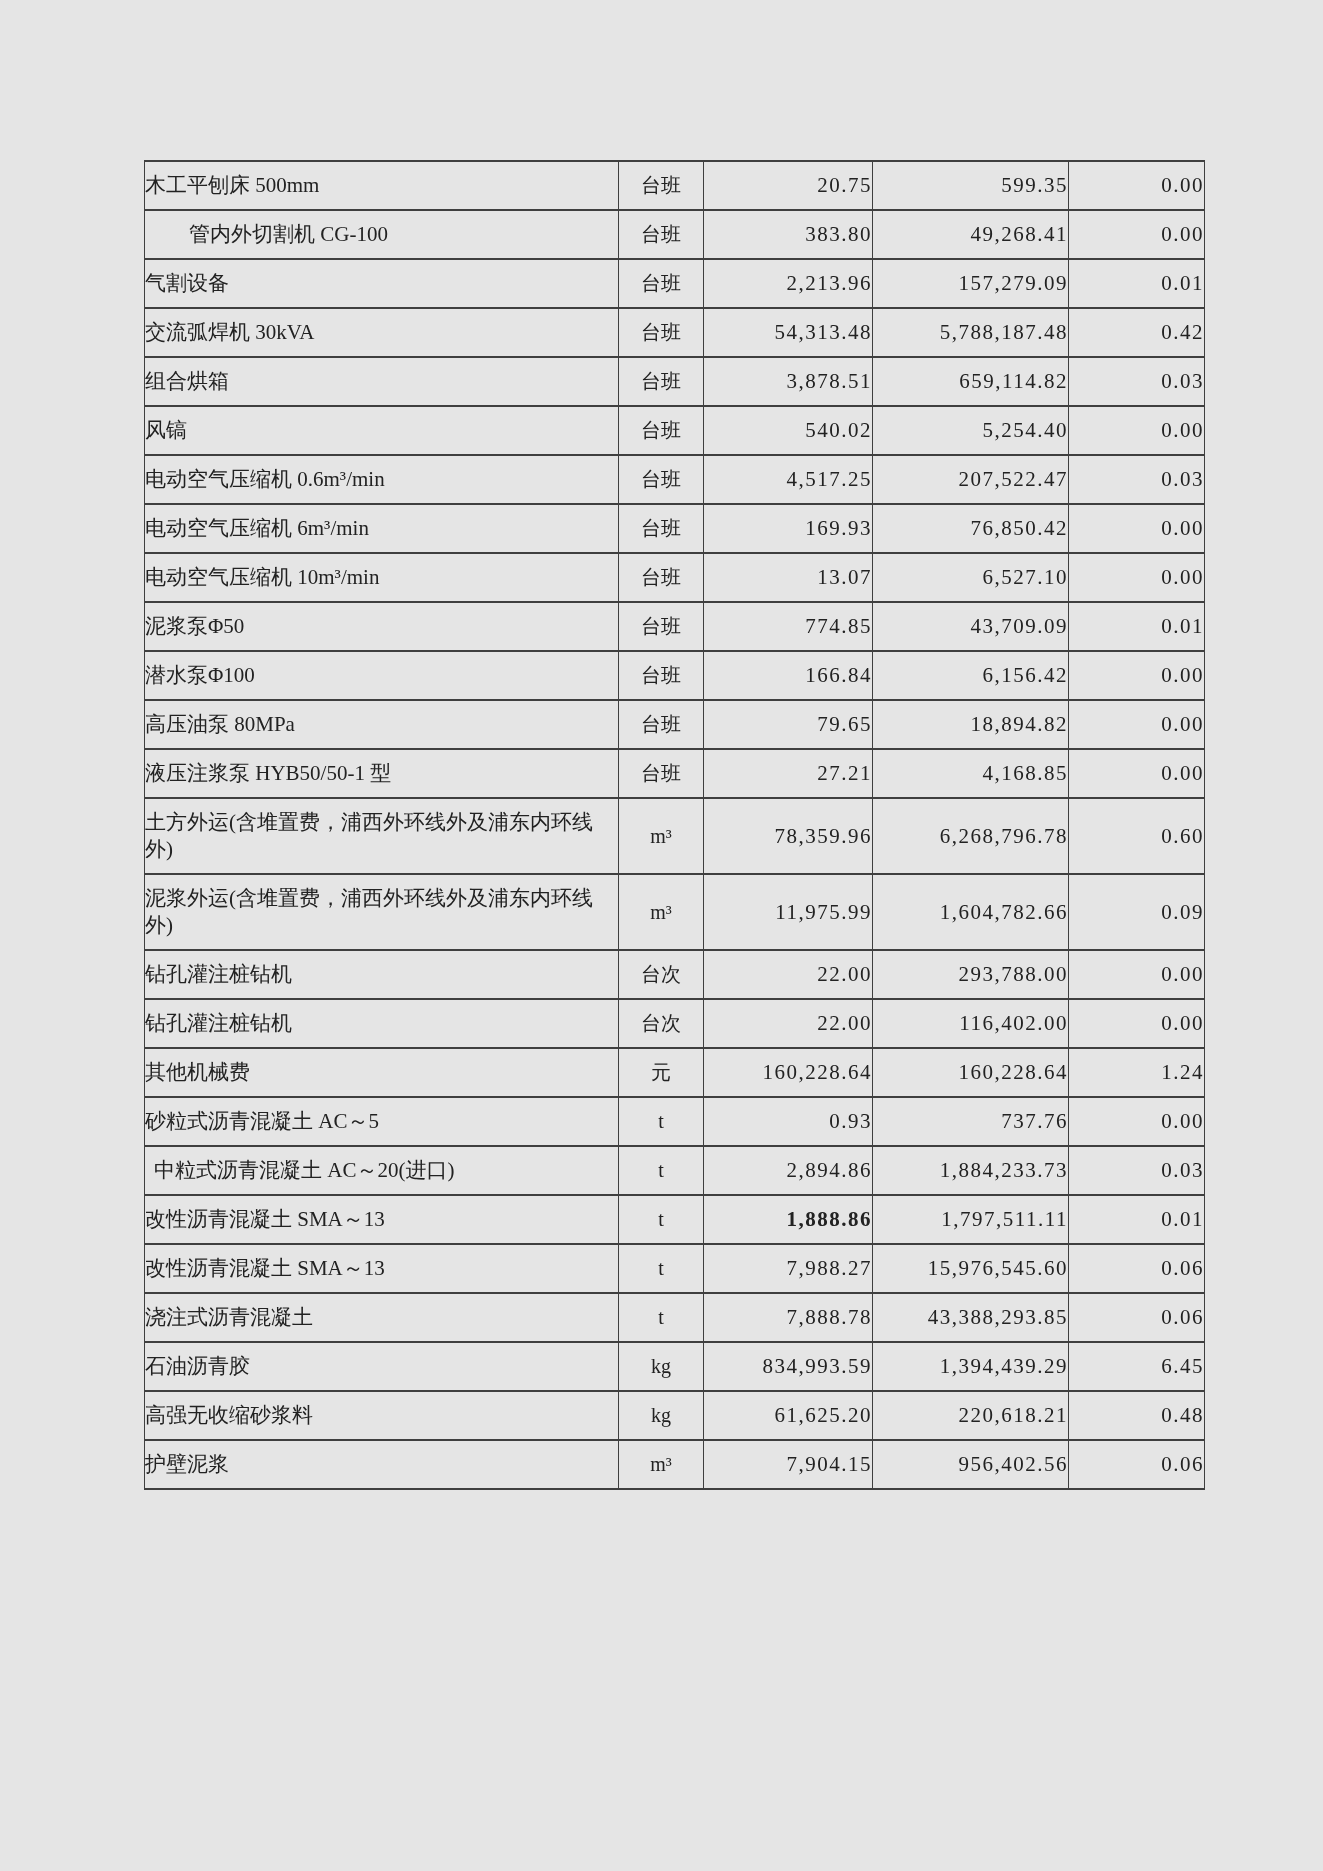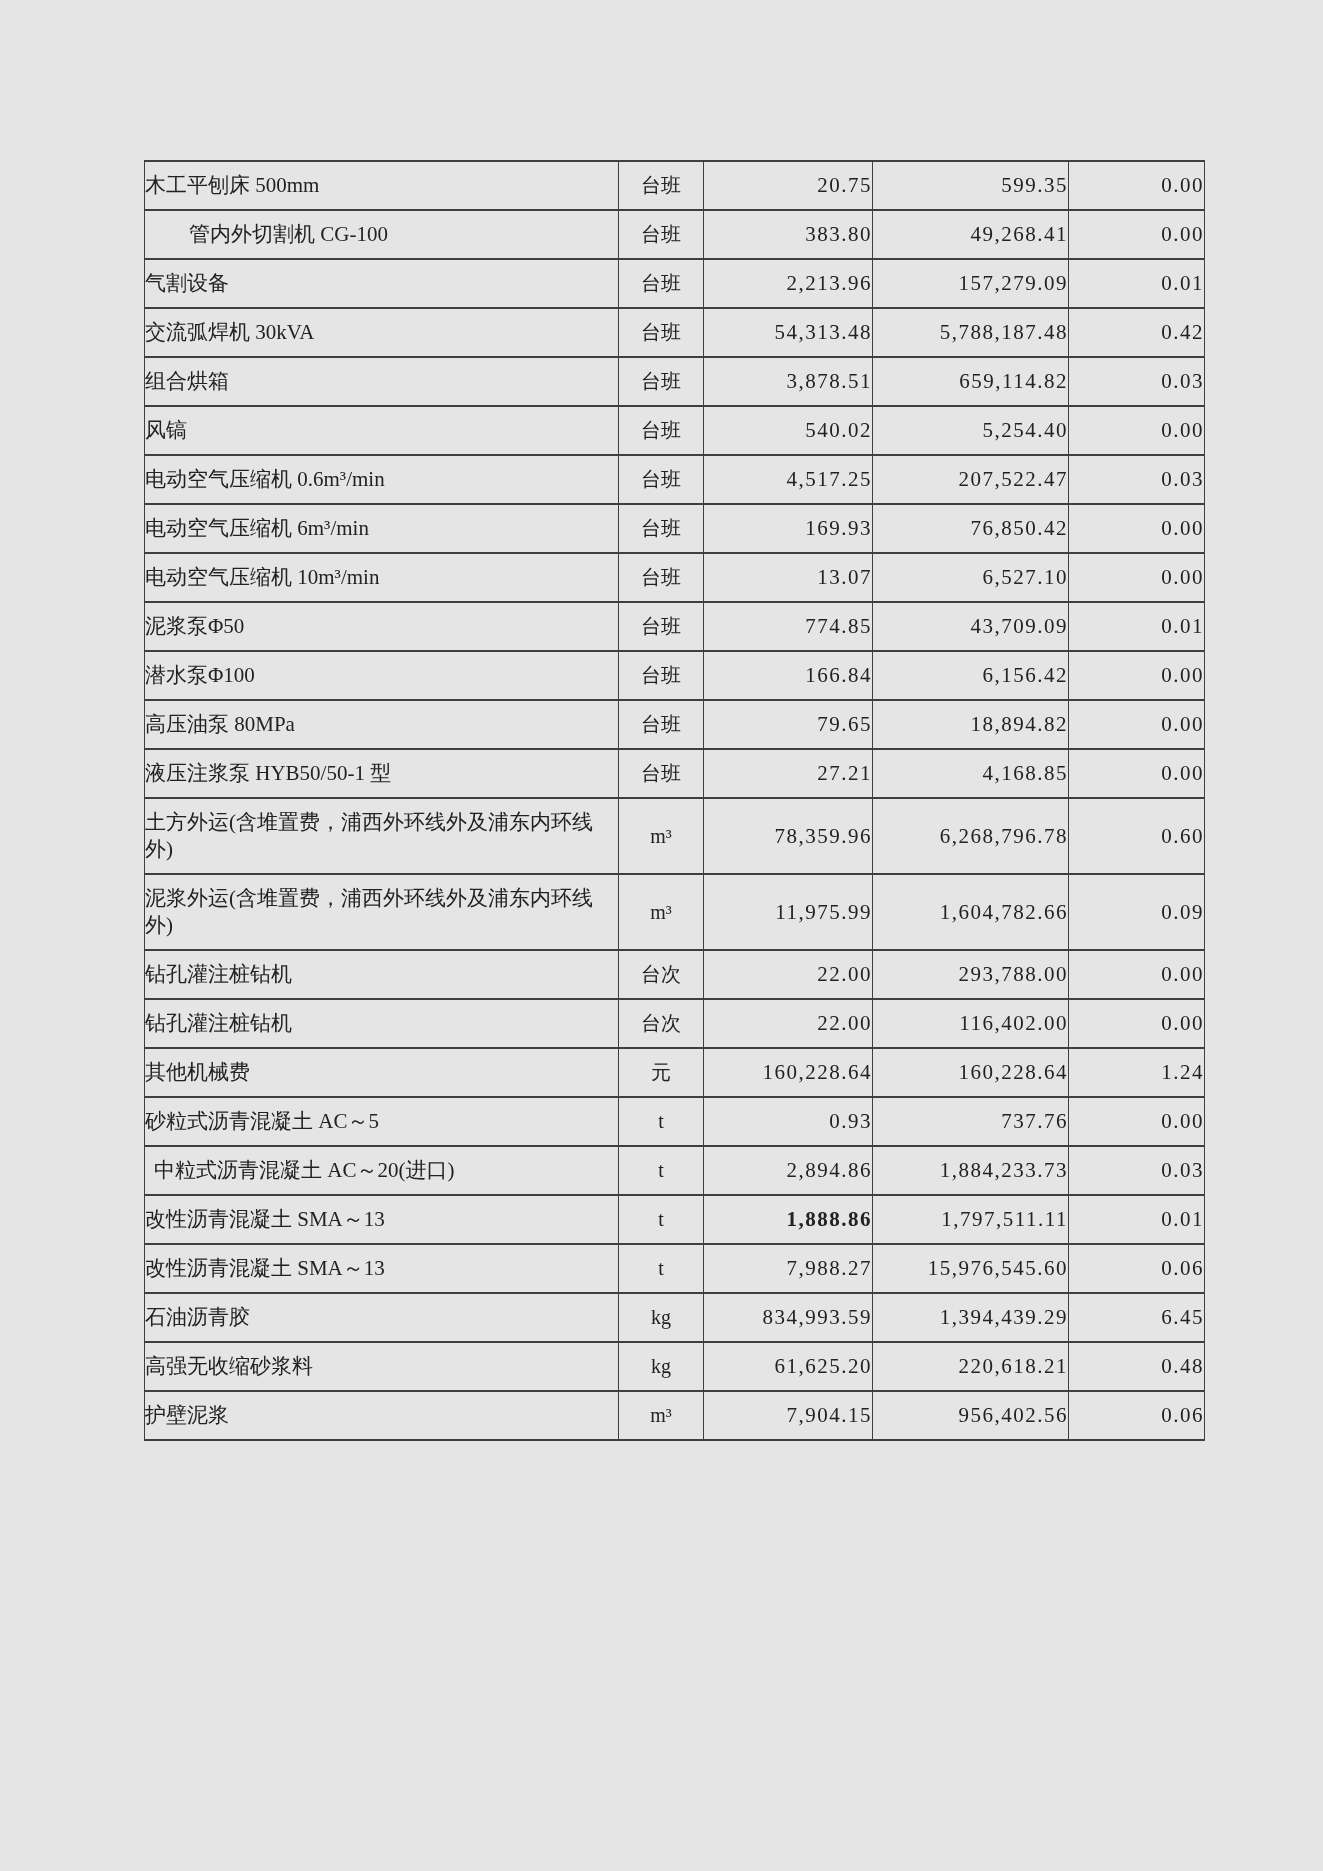--- a/index.html
+++ b/index.html
@@ -219,20 +219,27 @@
           <td class="num" style="border-color: rgb(63, 63, 63);">0.01</td>
         </tr>
         <tr>
           <td class="name" style="border-color: rgb(63, 63, 63);">改性沥青混凝土 SMA～13</td>
           <td class="unit" style="border-color: rgb(63, 63, 63);">t</td>
           <td class="num" style="border-color: rgb(63, 63, 63);">7,988.27</td>
           <td class="num" style="border-color: rgb(63, 63, 63);">15,976,545.60</td>
           <td class="num" style="border-color: rgb(63, 63, 63);">0.06</td>
         </tr>
         <tr>
+          <td class="name" style="border-color: rgb(63, 63, 63);">浇注式沥青混凝土</td>
+          <td class="unit" style="border-color: rgb(63, 63, 63);">t</td>
+          <td class="num" style="border-color: rgb(63, 63, 63);">7,888.78</td>
+          <td class="num" style="border-color: rgb(63, 63, 63);">43,388,293.85</td>
+          <td class="num" style="border-color: rgb(63, 63, 63);">0.06</td>
+        </tr>
+        <tr>
           <td class="name" style="border-color: rgb(63, 63, 63);">石油沥青胶</td>
           <td class="unit" style="border-color: rgb(63, 63, 63);">kg</td>
           <td class="num" style="border-color: rgb(63, 63, 63);">834,993.59</td>
           <td class="num" style="border-color: rgb(63, 63, 63);">1,394,439.29</td>
           <td class="num" style="border-color: rgb(63, 63, 63);">6.45</td>
         </tr>
         <tr>
           <td class="name" style="border-color: rgb(63, 63, 63);">高强无收缩砂浆料</td>
           <td class="unit" style="border-color: rgb(63, 63, 63);">kg</td>
           <td class="num" style="border-color: rgb(63, 63, 63);">61,625.20</td>

